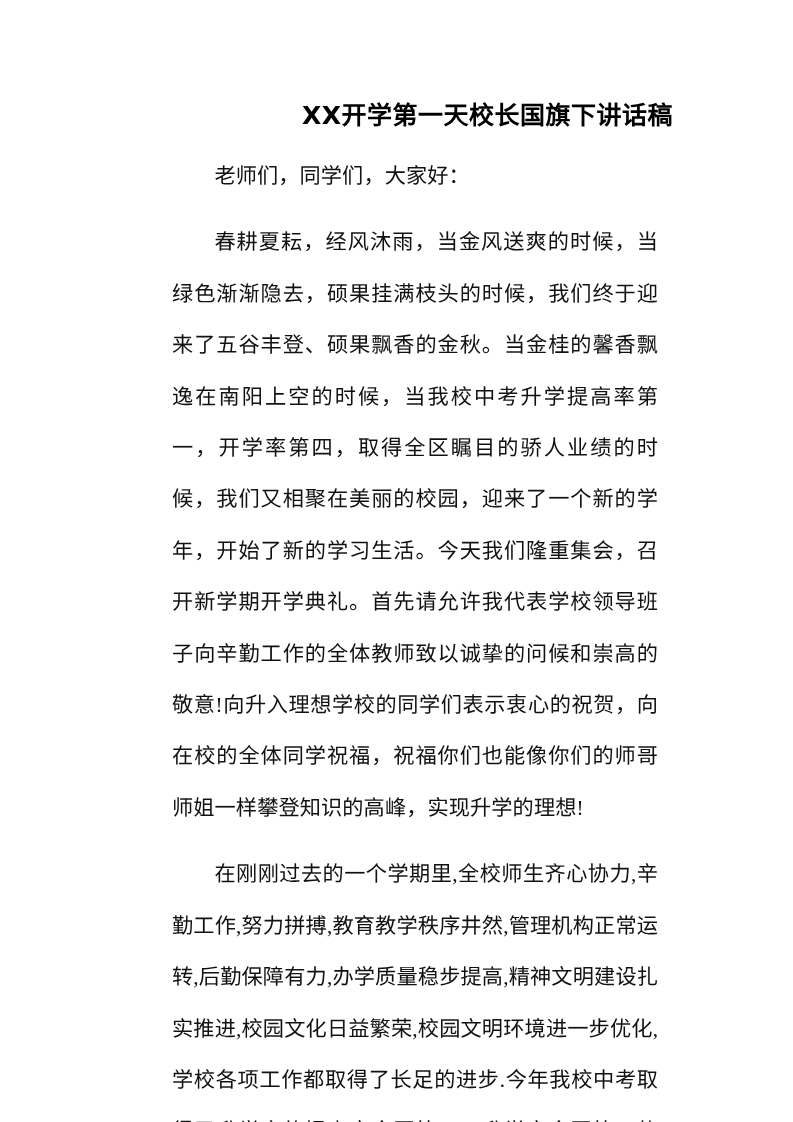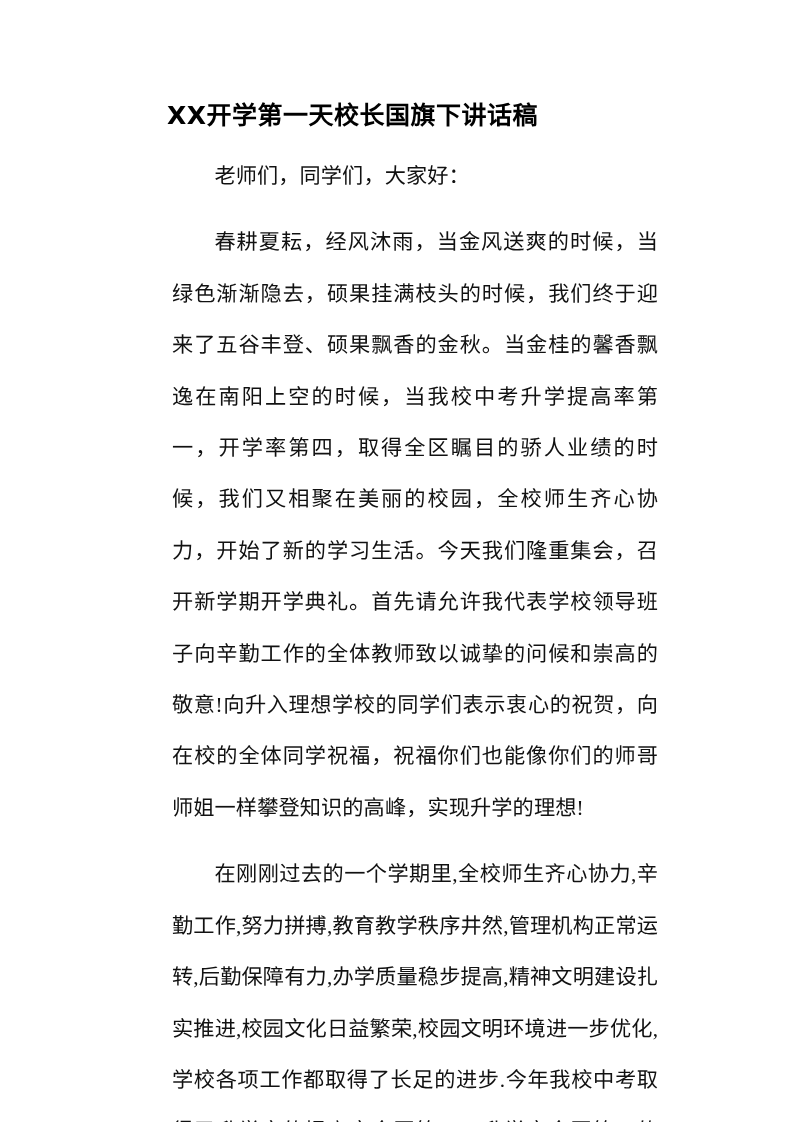--- a/index.html
+++ b/index.html
@@ -36,20 +36,21 @@
 
   .doc-title {
     font-family: "DejaVu Sans", "Liberation Sans", sans-serif;
     font-weight: 700;
     font-size: 25px;
     line-height: 40px;
     letter-spacing: 0.5px;
     color: #000000;
     margin: 0 0 9px 10px;
     white-space: nowrap;
+    text-align: right;
   }
 
   .para {
     font-family: "Liberation Serif", "DejaVu Serif", serif;
     font-size: 21.2px;
     line-height: 51.4px;
     color: #111111;
     margin: 15px;
     text-align: justify;
     text-justify: inter-ideograph;
@@ -70,18 +71,18 @@
 </head>
 <body>
 
 <div class="page">
   <div class="doc-body">
 
     <h1 class="doc-title">XX开学第一天校长国旗下讲话稿</h1>
 
     <p class="para">老师们，同学们，大家好：</p>
 
-    <p class="para">春耕夏耘，经风沐雨，当金风送爽的时候，当绿色渐渐隐去，硕果挂满枝头的时候，我们终于迎来了五谷丰登、硕果飘香的金秋。当金桂的馨香飘逸在南阳上空的时候，当我校中考升学提高率第一，开学率第四，取得全区瞩目的骄人业绩的时候，我们又相聚在美丽的校园，全校师生齐心协力，开始了新的学习生活。今天我们隆重集会，召开新学期开学典礼。首先请允许我代表学校领导班子向辛勤工作的全体教师致以诚挚的问候和崇高的敬意!向升入理想学校的同学们表示衷心的祝贺，向在校的全体同学祝福，祝福你们也能像你们的师哥师姐一样攀登知识的高峰，实现升学的理想!</p>
+    <p class="para">春耕夏耘，经风沐雨，当金风送爽的时候，当绿色渐渐隐去，硕果挂满枝头的时候，我们终于迎来了五谷丰登、硕果飘香的金秋。当金桂的馨香飘逸在南阳上空的时候，当我校中考升学提高率第一，开学率第四，取得全区瞩目的骄人业绩的时候，我们又相聚在美丽的校园，迎来了一个新的学年，开始了新的学习生活。今天我们隆重集会，召开新学期开学典礼。首先请允许我代表学校领导班子向辛勤工作的全体教师致以诚挚的问候和崇高的敬意!向升入理想学校的同学们表示衷心的祝贺，向在校的全体同学祝福，祝福你们也能像你们的师哥师姐一样攀登知识的高峰，实现升学的理想!</p>
 
     <p class="para tight">在刚刚过去的一个学期里,全校师生齐心协力,辛勤工作,努力拼搏,教育教学秩序井然,管理机构正常运转,后勤保障有力,办学质量稳步提高,精神文明建设扎实推进,校园文化日益繁荣,校园文明环境进一步优化,学校各项工作都取得了长足的进步.今年我校中考取得了升学率的提高率全区第一、升学率全区第四的辉煌成绩. 张丽菊、朱诗玉、范维、赵越老师在我区教师教学竞赛中取得了可喜的成绩，尤其是赵越老师在区名师选拔赛中取得了第三名的好成绩;金丽、赵越老师还是省优秀课教师。我校还进入了市文明单位的行列。所有这些，都是师生们拚搏进取的结果，在这里我</p>
 
   </div>
 </div>
 
 </body></html>

